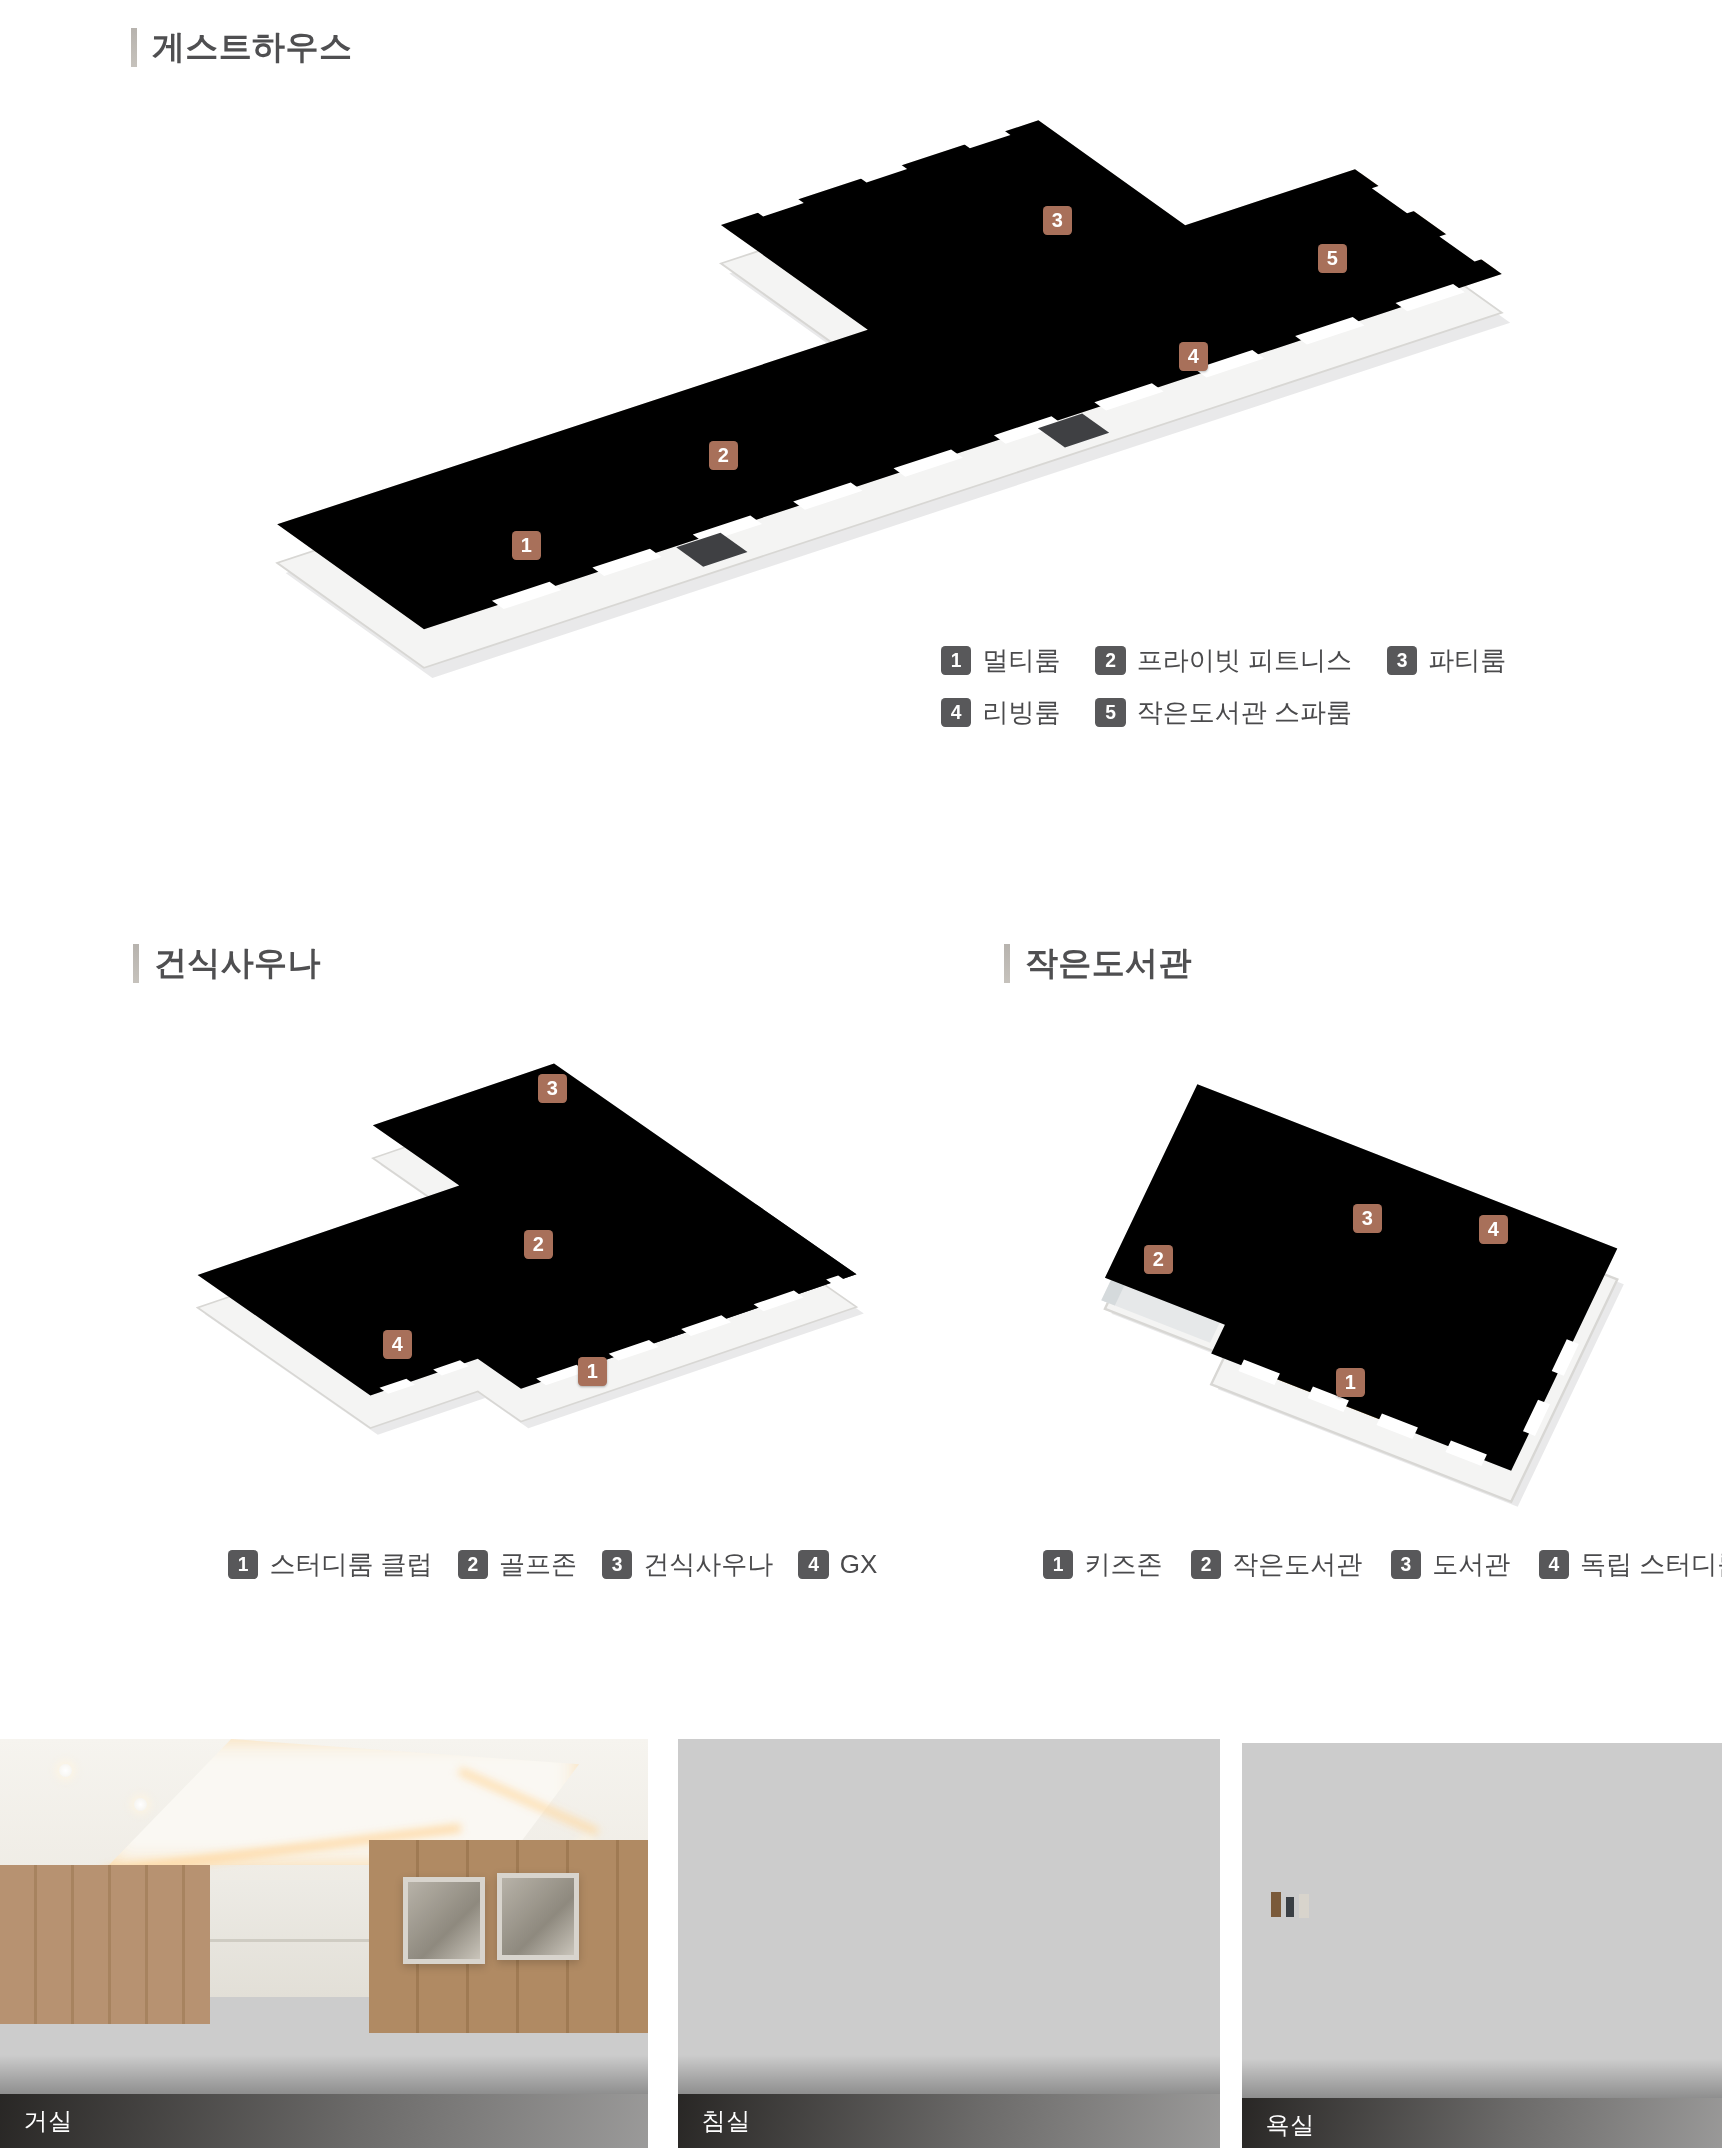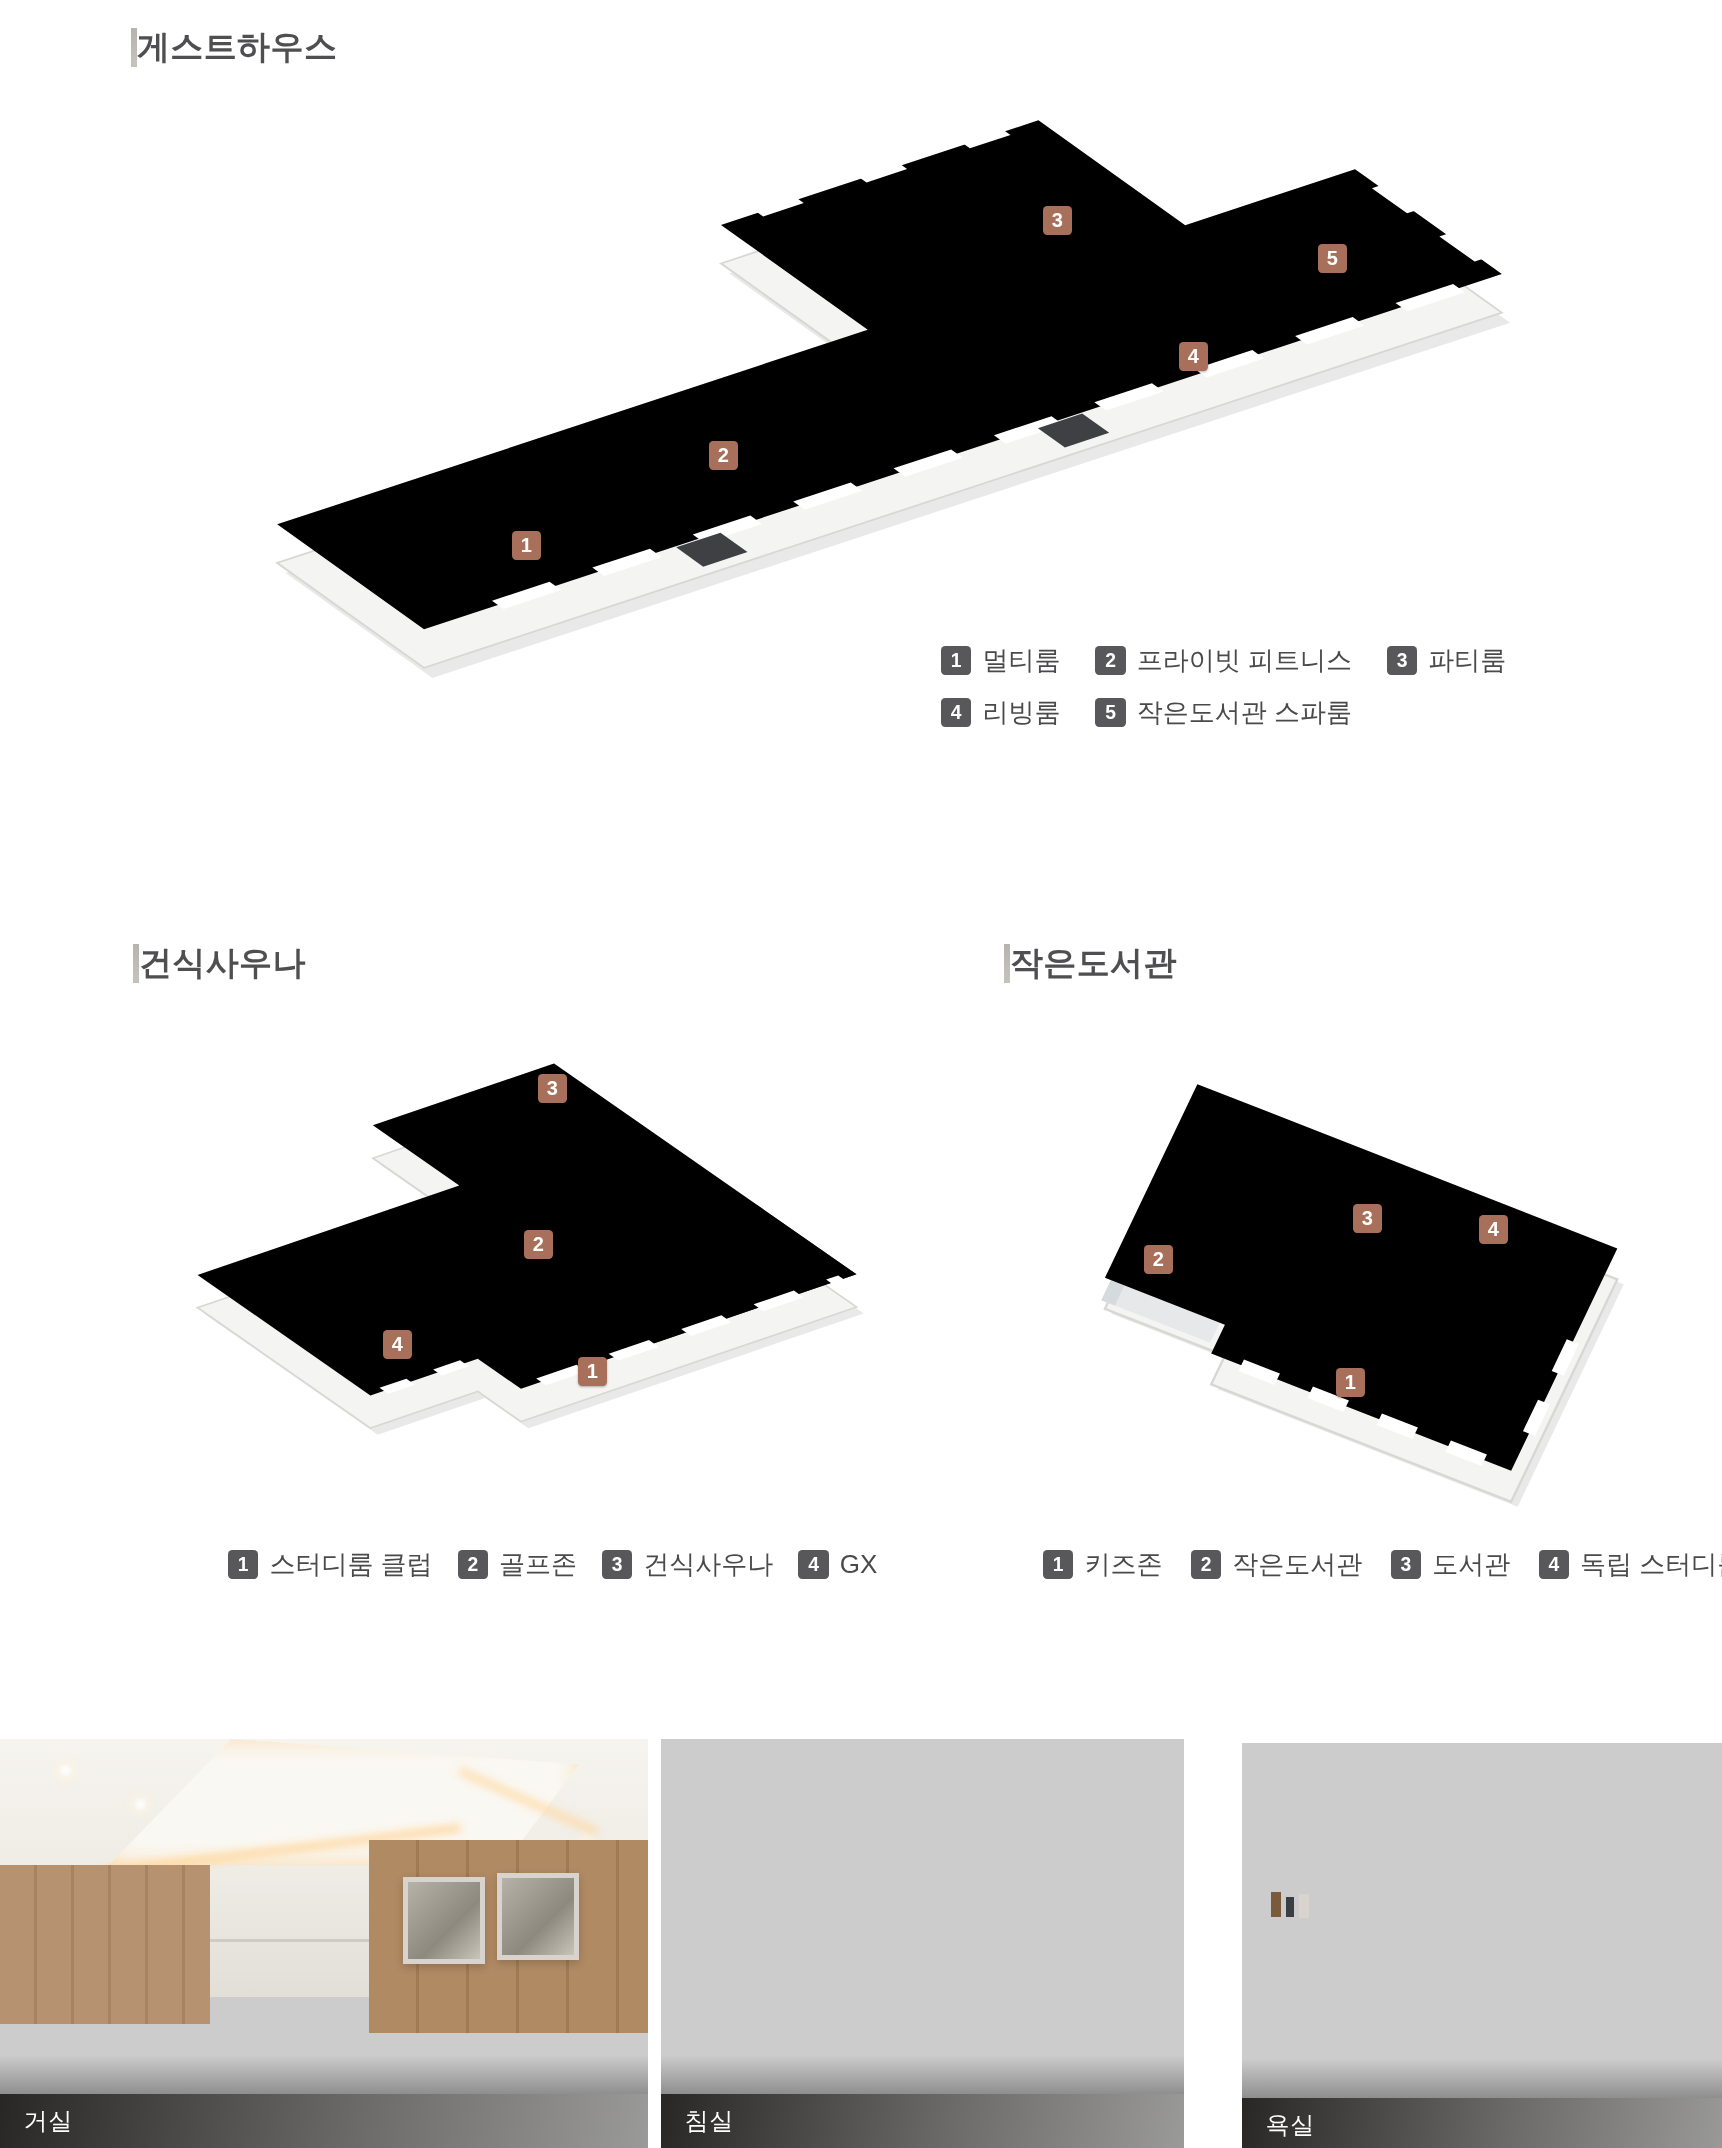--- a/index.html
+++ b/index.html
@@ -5,21 +5,21 @@
   html,body{margin:0;padding:0;}
   body{
     width:1723px;height:2148px;position:relative;background:#ffffff;overflow:hidden;
     font-family:"Liberation Sans","DejaVu Sans",sans-serif;
     --marker-bg:#a8705a; --badge-bg:#58585a; --title-color:#4f4f51;
     --legend-color:#4a4a4c; --bar-color:#c6c2bc;
   }
   .abs{position:absolute;}
 
   
-  .sec-title{position:absolute;display:flex;align-items:center;}
+  .sec-title{position:absolute;display:flex;align-items:center;gap:15px;}
   .sec-title .bar{width:5.9px;height:39px;background:linear-gradient(#b7b3ae,var(--bar-color));}
   .sec-title .txt{font-size:33px;font-weight:600;color:var(--title-color);letter-spacing:0.4px;}
 
   
   .legend{position:absolute;display:flex;align-items:center;}
   .li{display:flex;align-items:center;margin-right:35px;}
   .badge{min-width:27px;height:28.5px;border-radius:4.2px;background:var(--badge-bg);color:#fff;
          font-size:19.3px;font-weight:700;display:flex;align-items:center;justify-content:center;
          margin-right:11px;padding:0 1.7px;}
   .lab{font-size:26px;font-weight:500;color:var(--legend-color);white-space:nowrap;}
@@ -466,21 +466,21 @@
   <div class="abs p1-cushion" style="left:428px;top:277px;"></div>
   <div class="abs p1-throw"></div>
   <div class="abs p1-table"></div>
   <div class="abs p1-vase"></div>
   <div class="fade"></div>
   <figcaption class="cap">
     <span>거실</span>
   </figcaption>
 </figure>
 
-<figure class="photo" style="left:661px;width:523px;margin:0;">
+<figure class="photo" style="left:678px;width:523px;margin:0;padding-left:19px;">
   <div class="abs p2-bg"></div>
   <div class="abs p2-wall"></div>
   <div class="abs p2-glow" style="left:25px;top:49px;"></div>
   <div class="abs p2-glow" style="left:155px;top:49px;"></div>
   <div class="abs p2-glow" style="left:285px;top:49px;"></div>
   <div class="abs p2-ceiling"></div>
   <div class="abs p2-curtain"></div>
   <div class="abs p2-window"></div>
   <div class="abs p2-floor"></div>
   <div class="abs p2-rug"></div>

